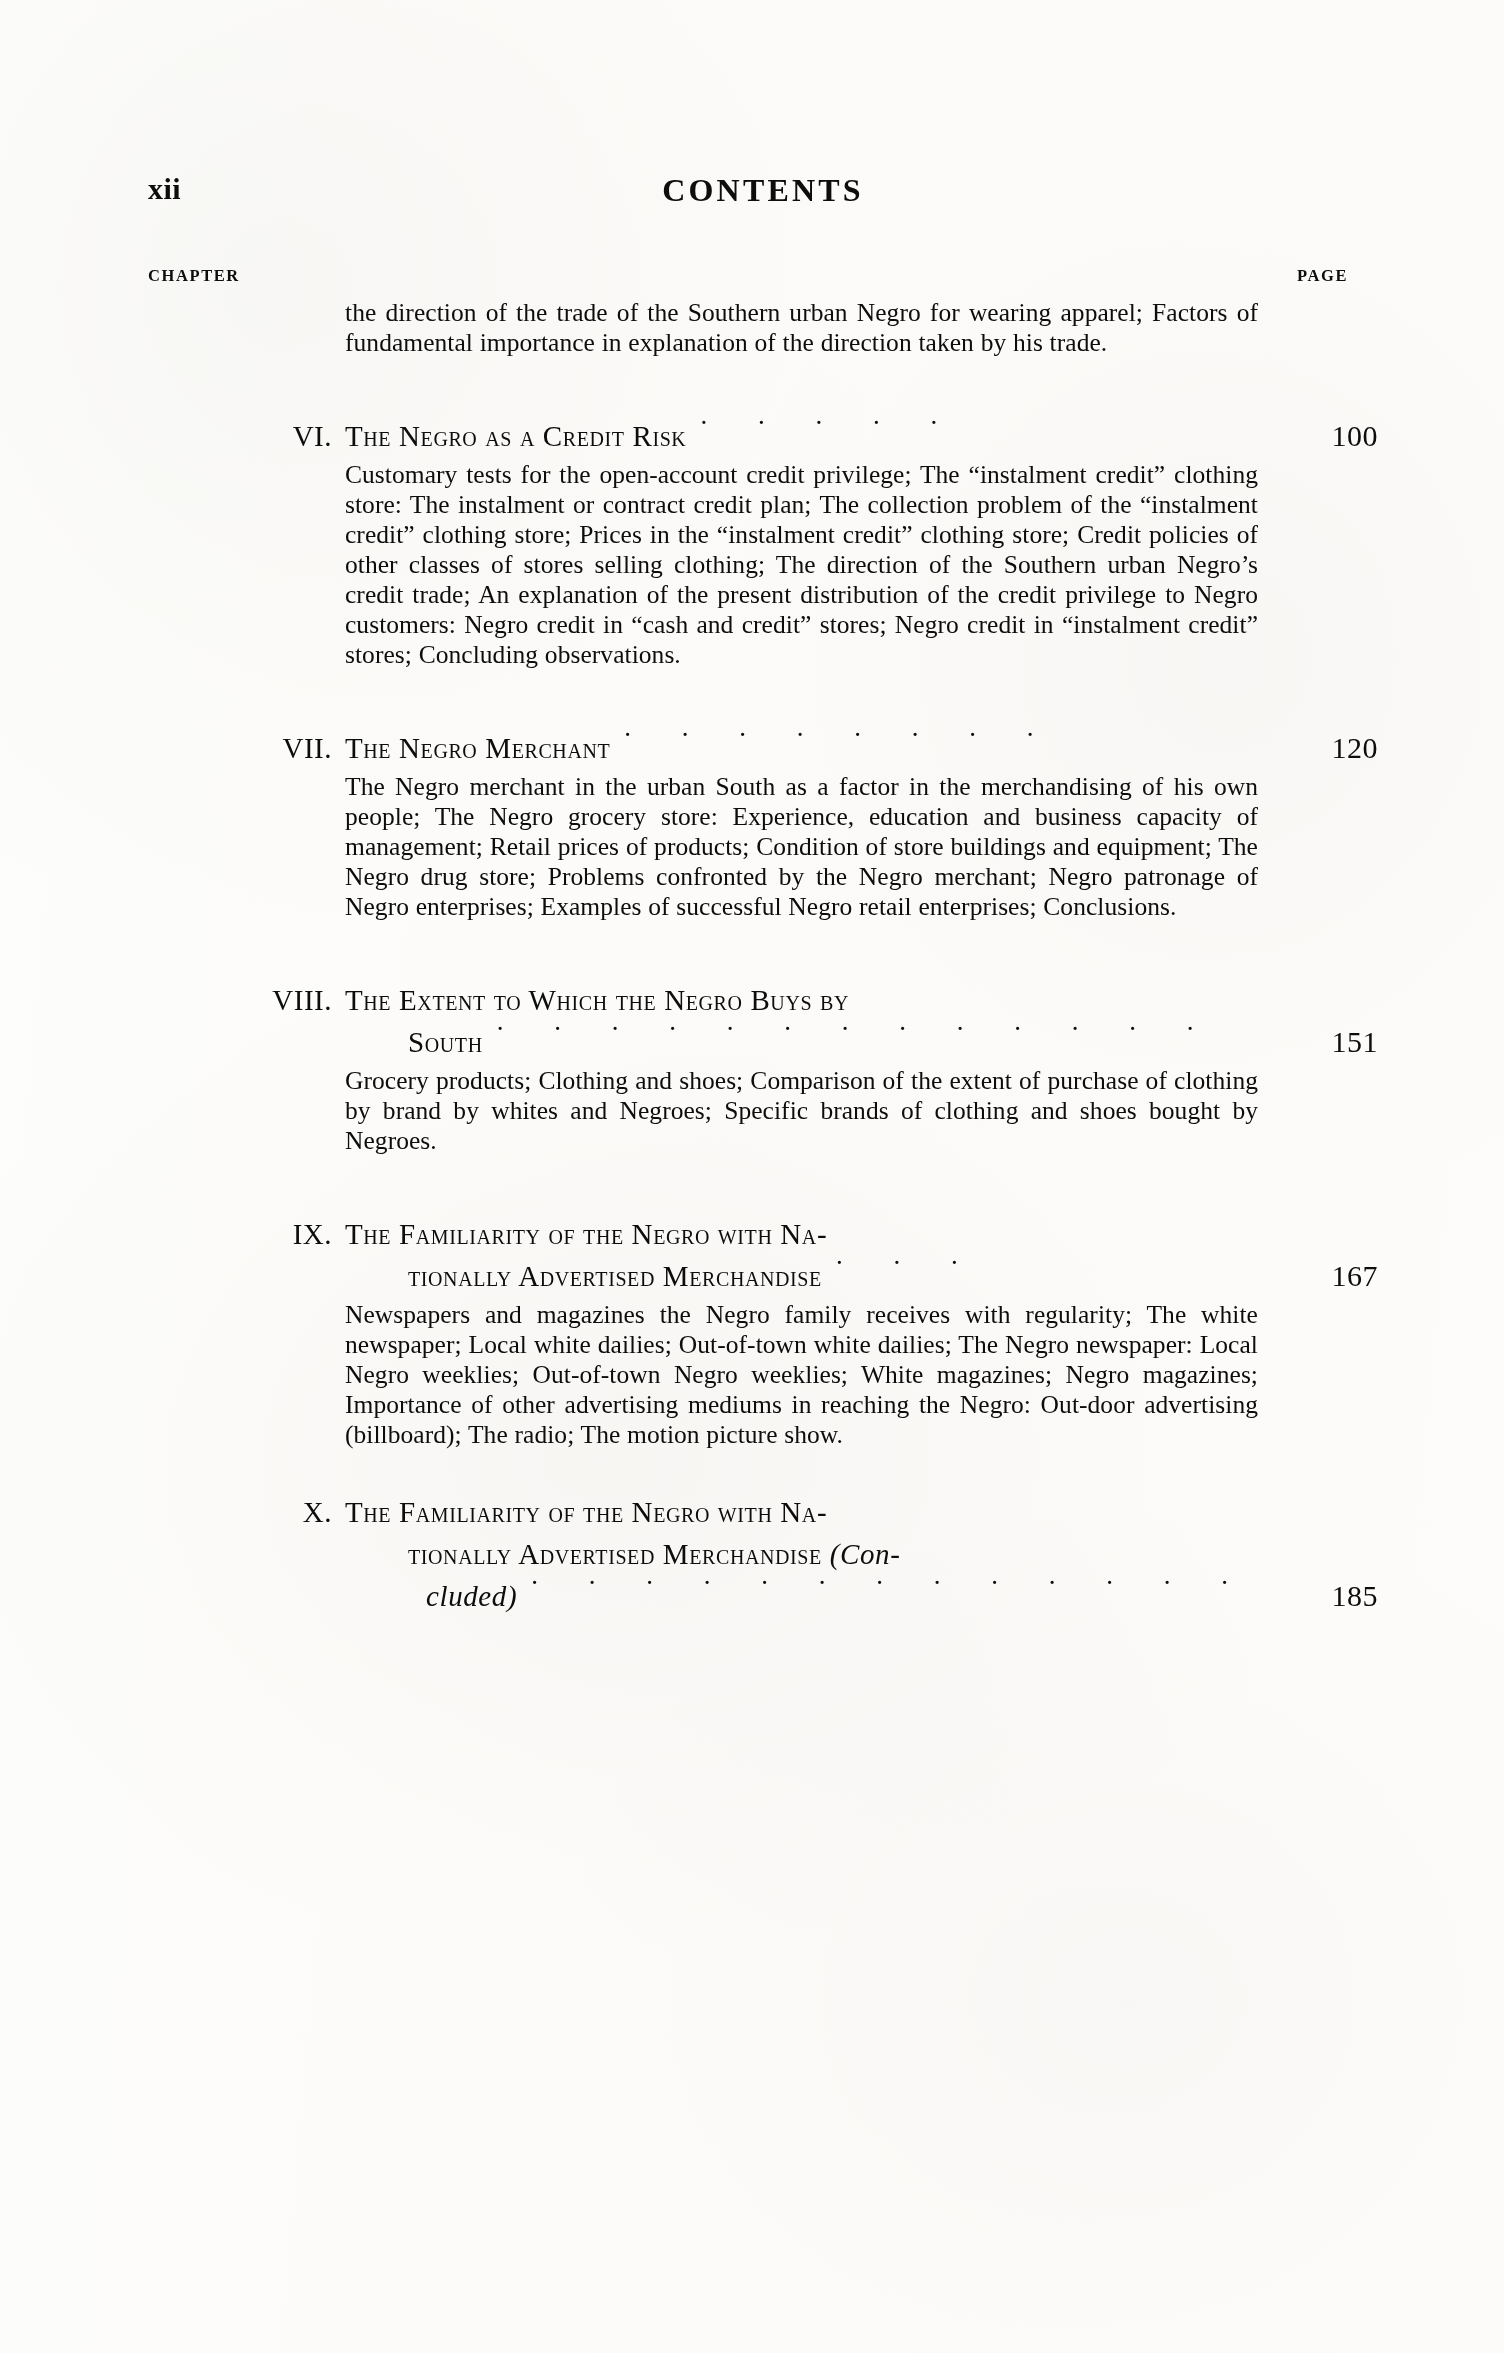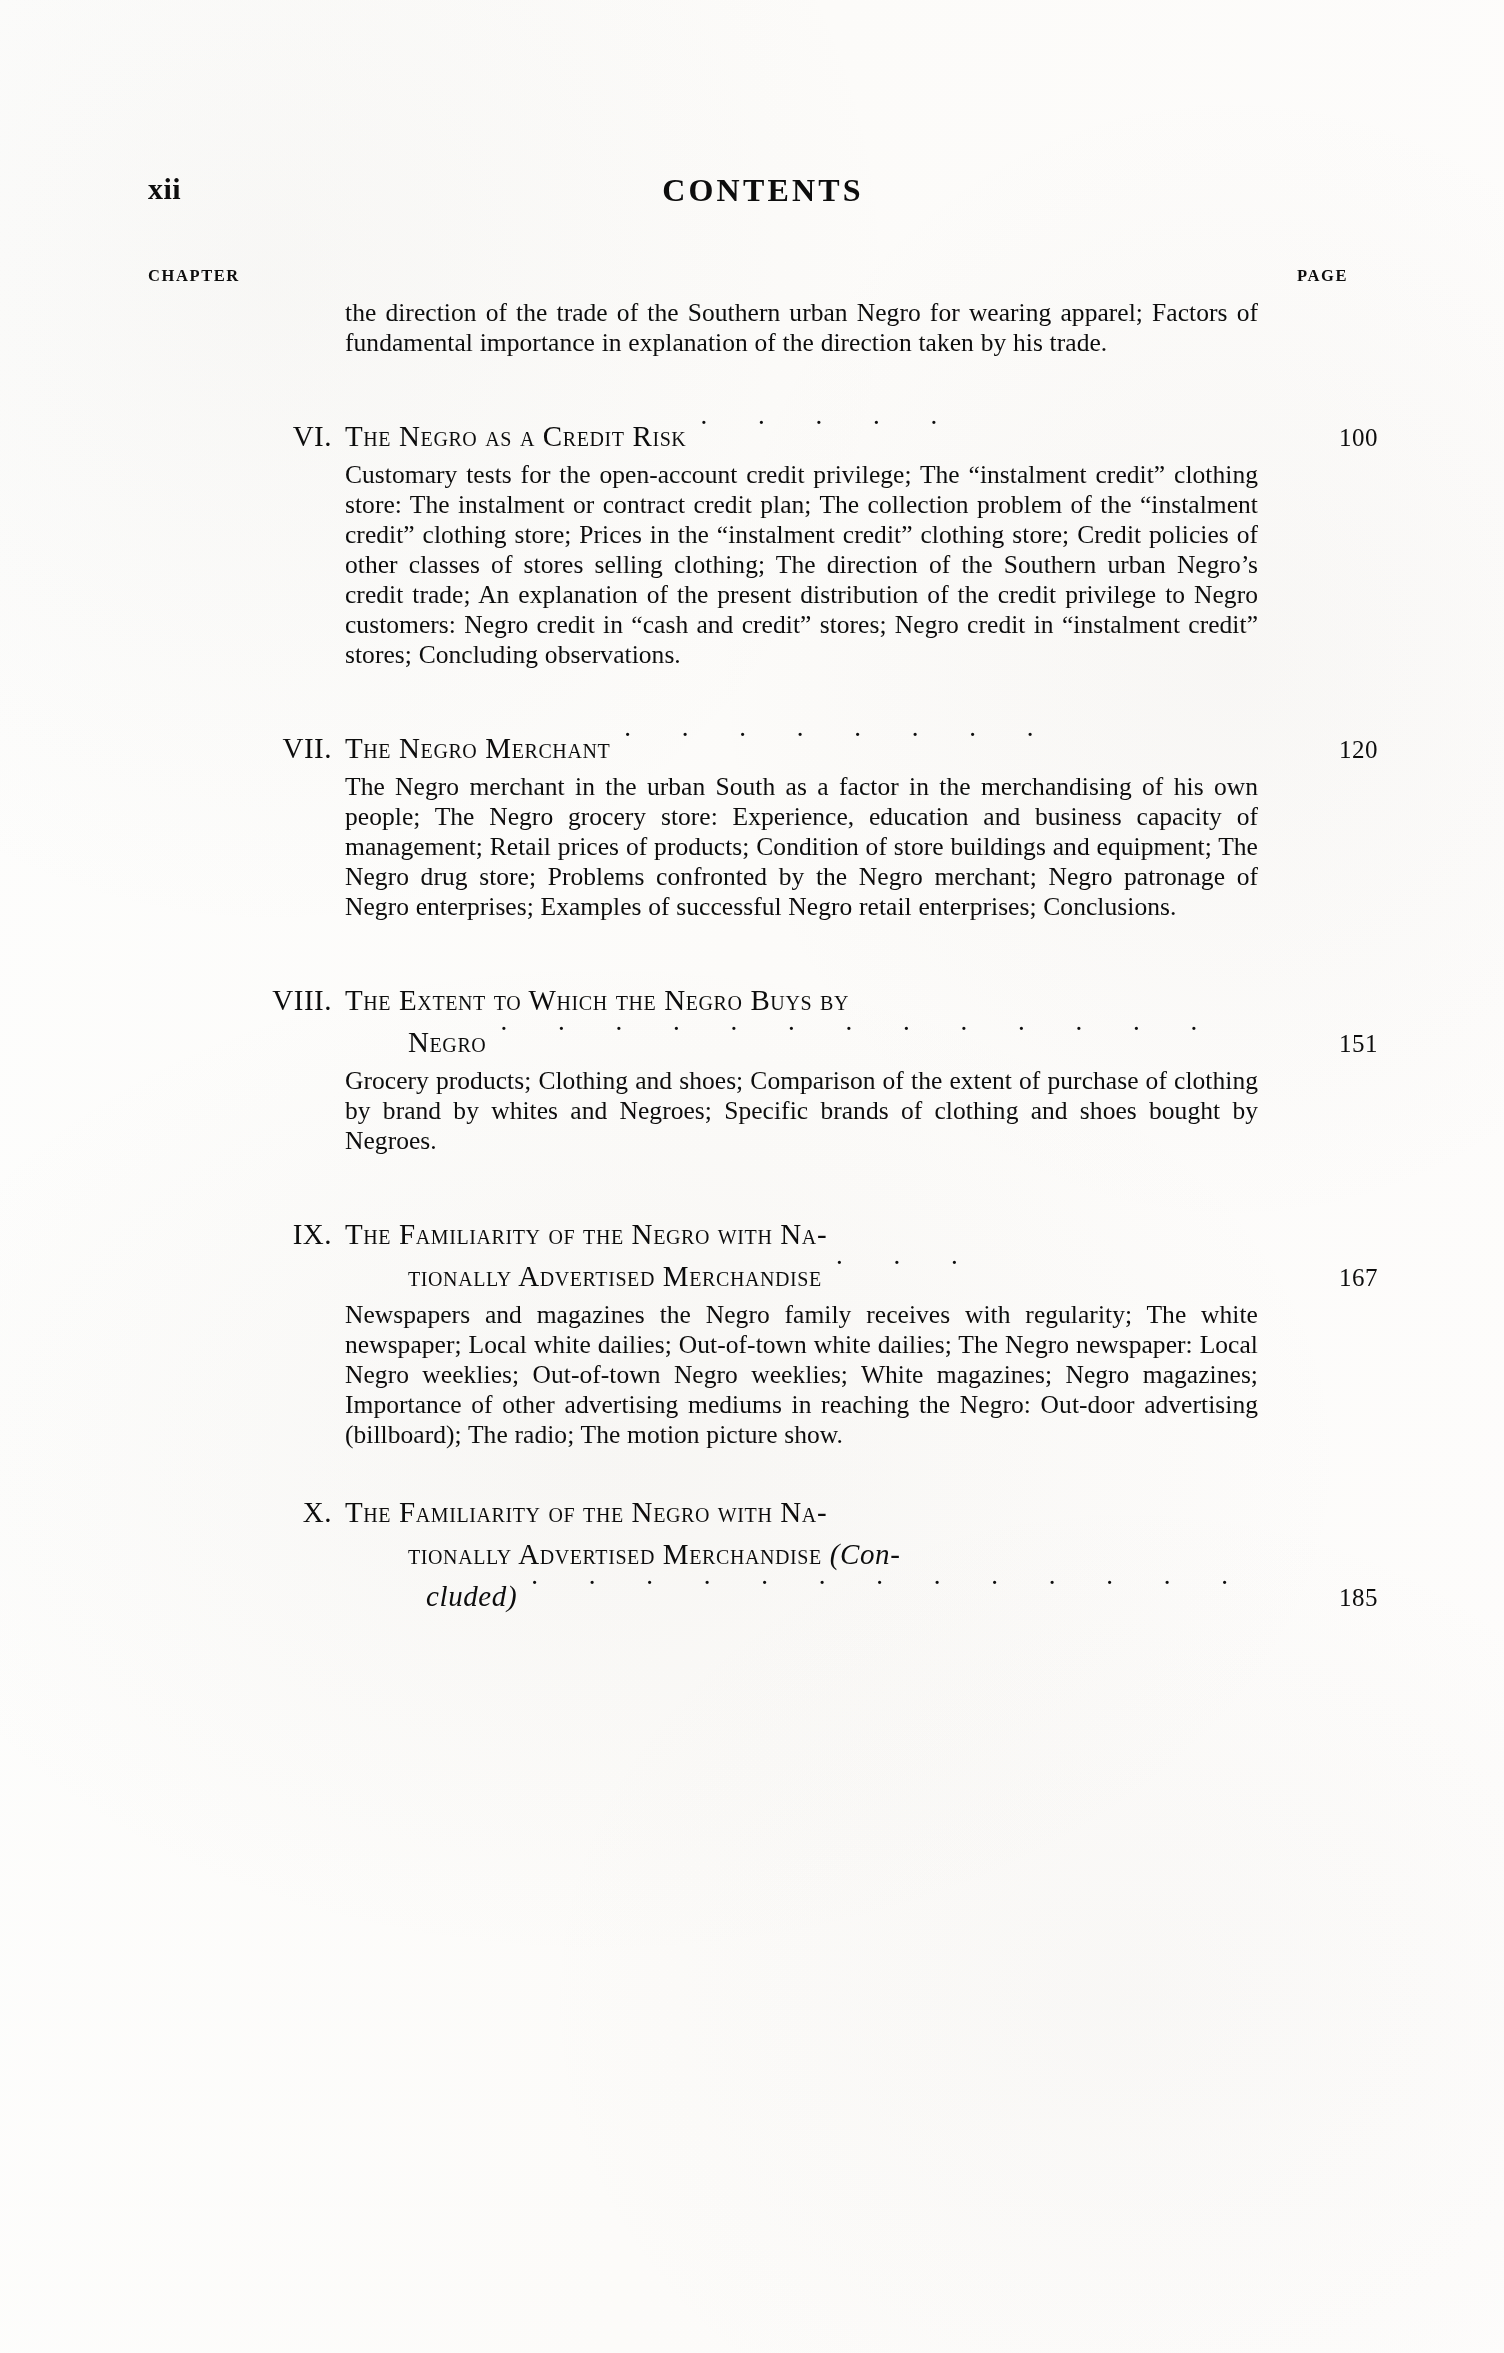--- a/index.html
+++ b/index.html
@@ -138,21 +138,21 @@
     width: 100%;
     font-size: 27px;
     letter-spacing: 22px;
     white-space: nowrap;
     overflow: hidden;
   }
   .pageno {
     flex: 0 0 auto;
     width: 90px;
     text-align: right;
-    font-size: 25px;
+    font-size: 30px;
     letter-spacing: 0.5px;
   }
   .pageno.blank { visibility: hidden; }
 
   
   .sp-lg { height: 46px; }
   .sp-md { height: 30px; }
   .sp-sm { height: 14px; }
 </style>
 </head>
@@ -208,21 +208,21 @@
 
     <div class="entry">
       <div class="head-line">
         <span class="roman">VIII.</span>
         <span class="title-sc">The Extent to Which the Negro Buys by</span>
         <span class="leaders"></span>
         <span class="pageno blank"></span>
       </div>
       <div class="head-line">
         <span class="roman blank"></span>
-        <span class="title-sc title-indent">Negro</span>
+        <span class="title-sc title-indent">South</span>
         <span class="leaders">
             <span class="dots">. . . . . . . . . . . . .</span>
           </span>
         <span class="pageno">151</span>
       </div>
       <div class="sp-sm"></div>
       <div class="desc">Grocery products; Clothing and shoes; Comparison of the extent of purchase of clothing by brand by whites and Negroes; Specific brands of clothing and shoes bought by Negroes.</div>
     </div>
 
     <div class="sp-lg"></div>

